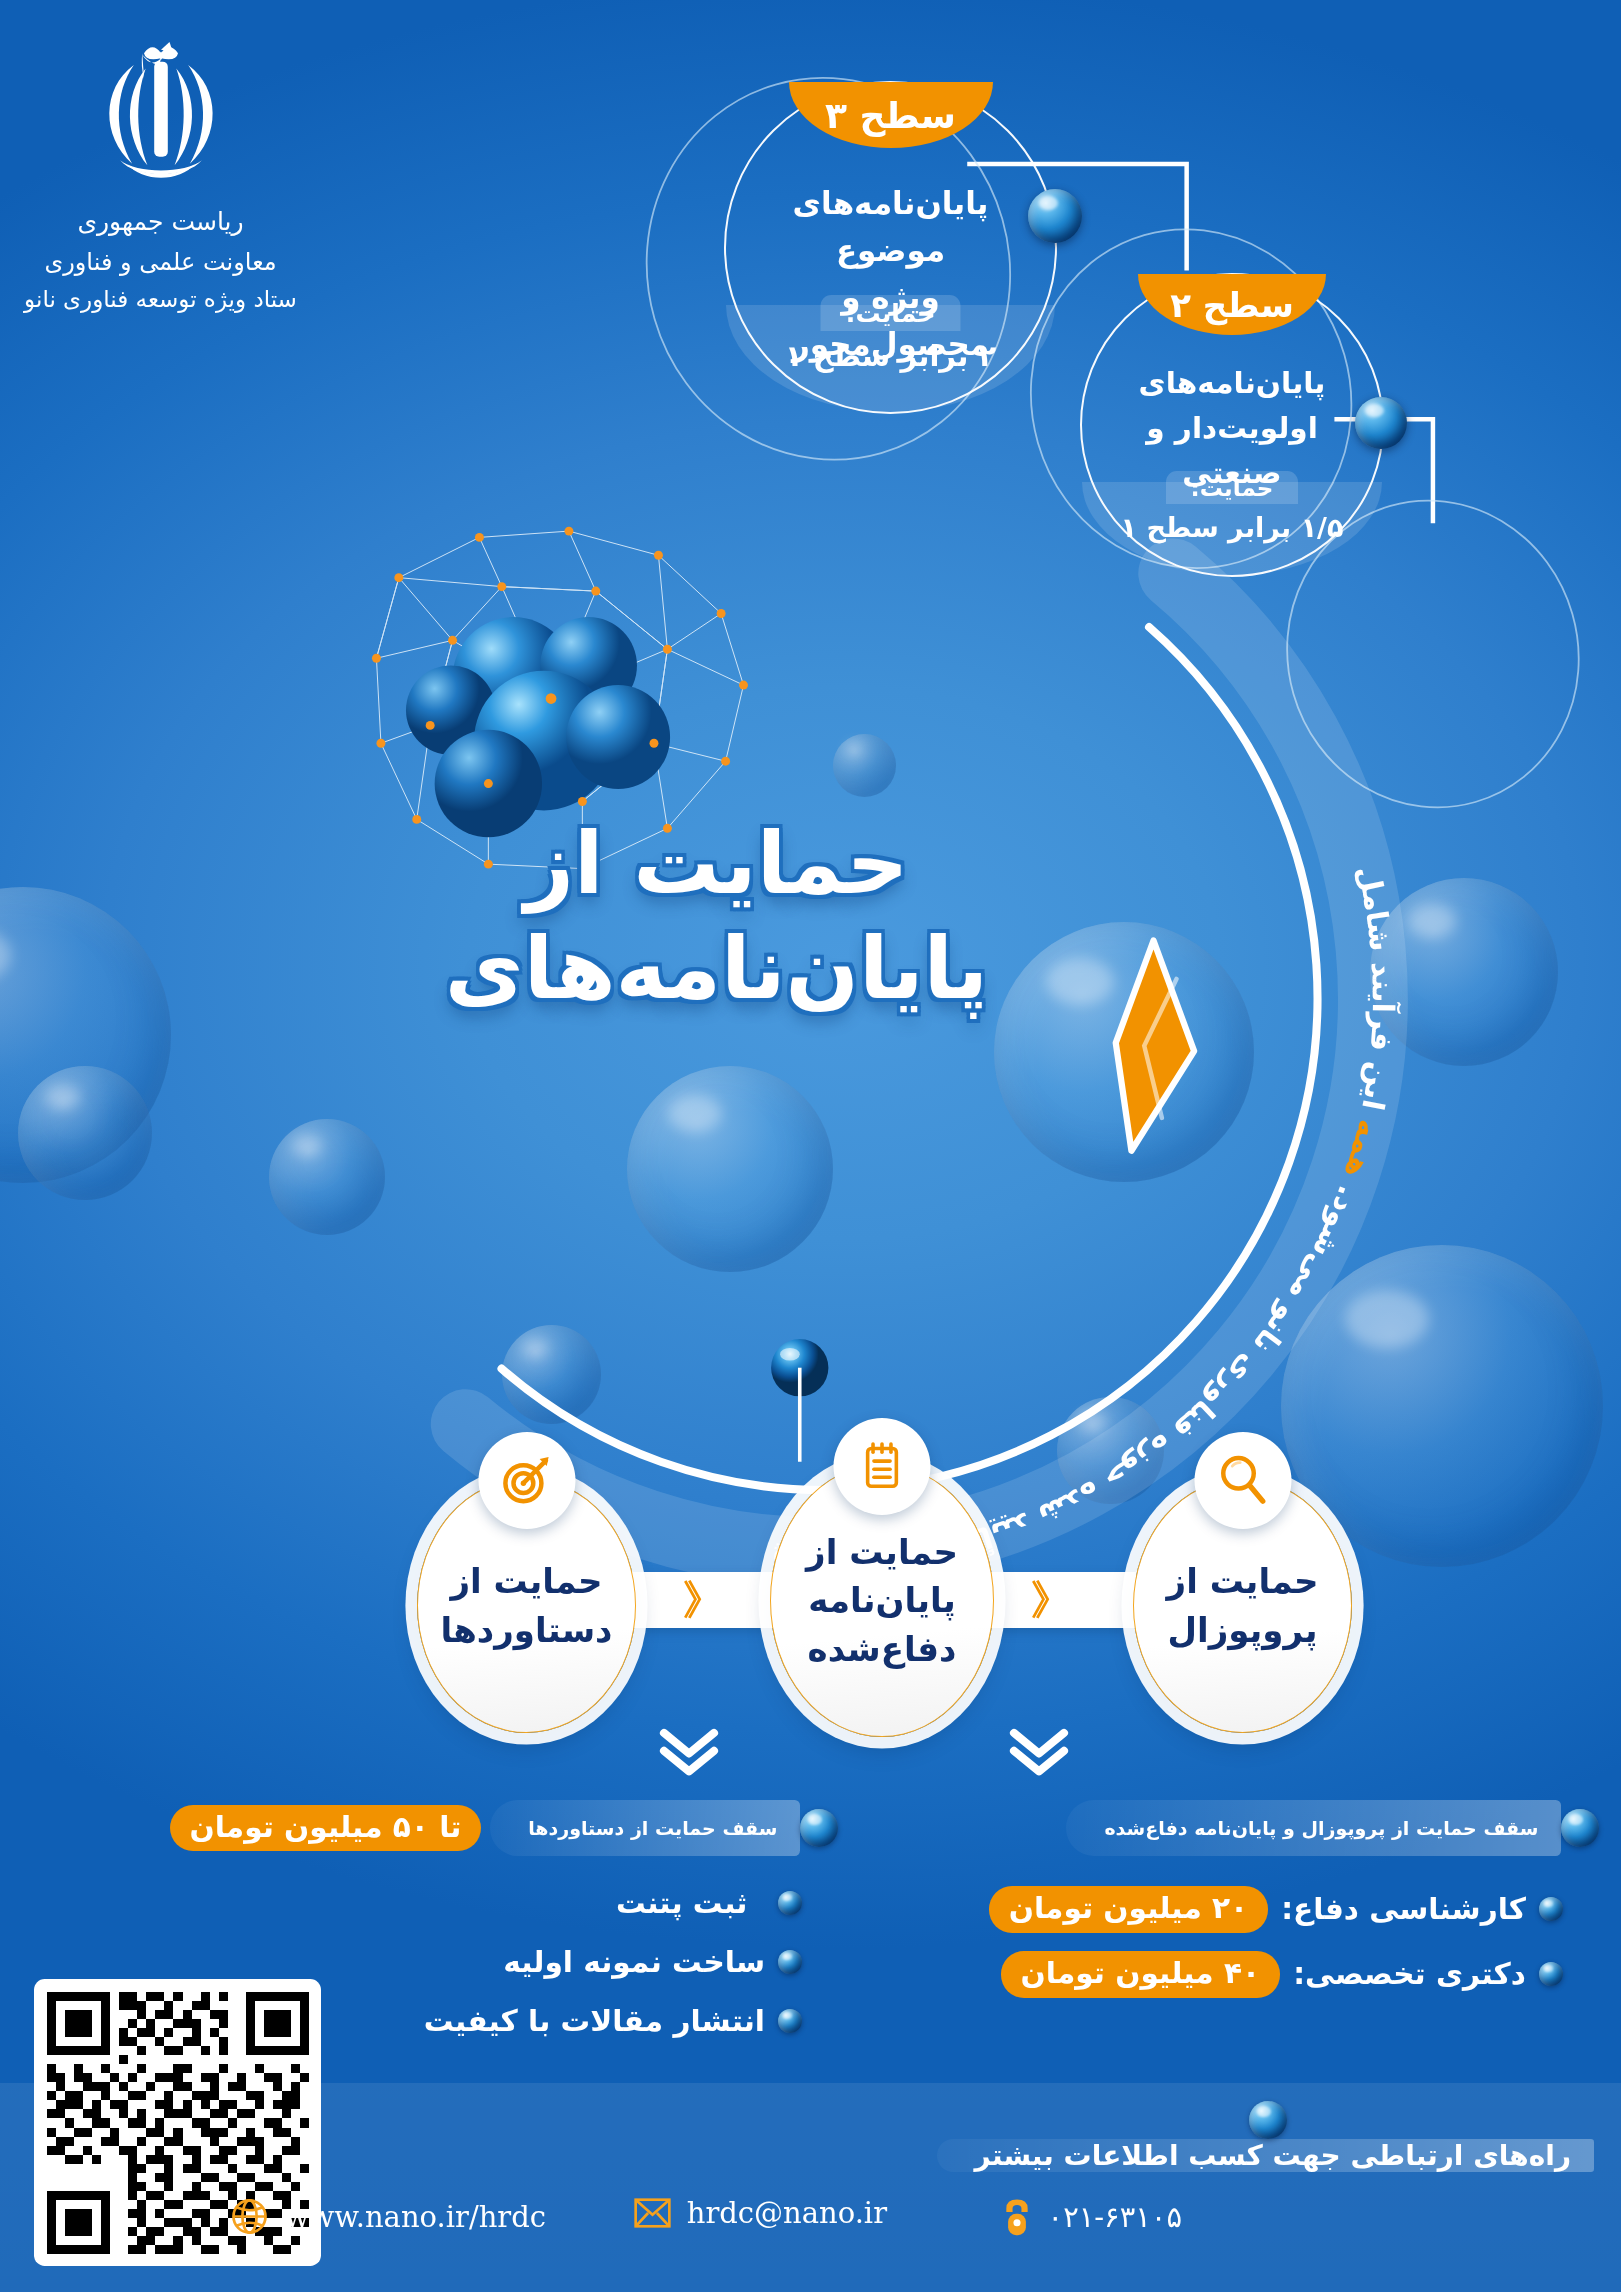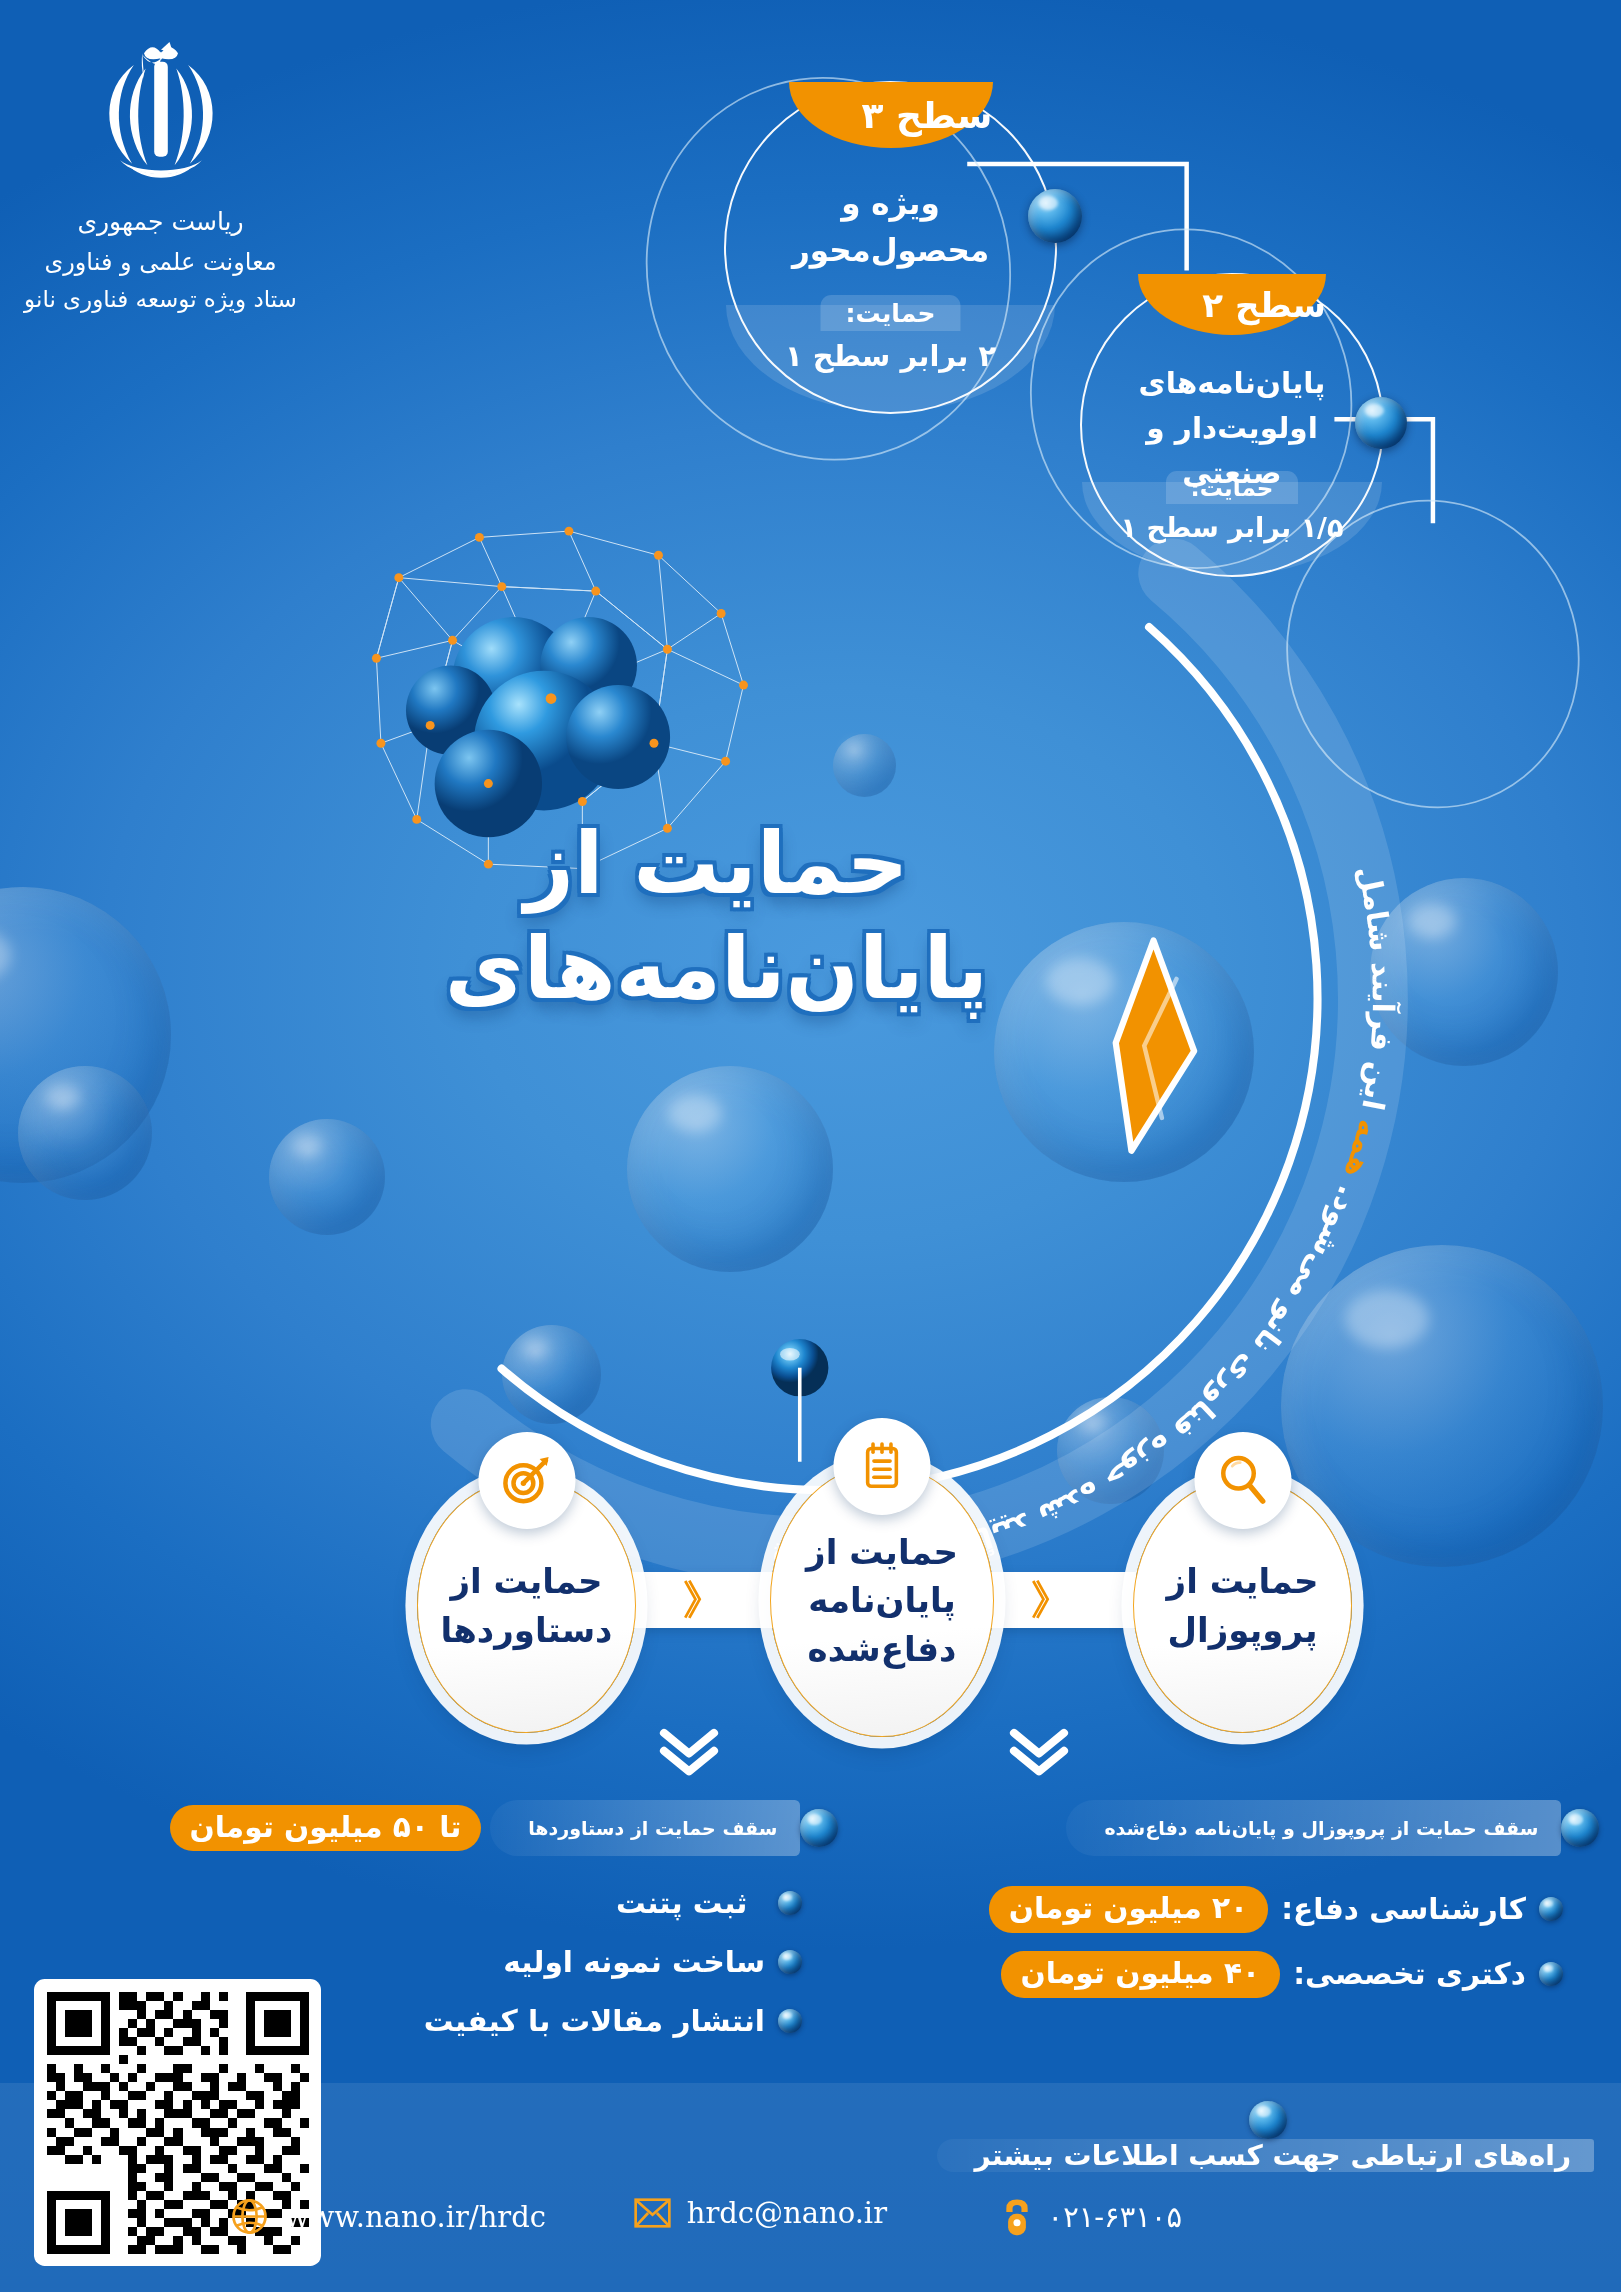--- a/index.html
+++ b/index.html
@@ -41,21 +41,21 @@
     border: 2.7px solid rgba(255,255,255,.96);
     display: flex; flex-direction: column;
     align-items: center; justify-content: flex-start;
     text-align: center; direction: rtl; overflow: visible;
   }
   .lvl-badge {
     position: absolute; left: 50%; transform: translateX(-50%);
     background: #f29200;
     color: #fff; font-weight: bold;
     border-radius: 0 0 50% 50% / 0 0 100% 100%;
-    display: flex; align-items: center; 
+    display: flex; align-items: center; justify-content: center;
     letter-spacing: 0.4px;
   }
   .lvl-body { color:#fff; font-weight: bold; line-height: 1.52; }
   .lvl-sup-wrap { position:absolute; left:50%; transform:translateX(-50%); }
   .lvl-sup-lbl {
     background: rgba(255,255,255,.16); color:#fff; font-weight:bold;
     border-radius: 10.7px 10.7px 0 0; padding: 4.5px 25px 2.7px;
     display:inline-block;
   }
   .lvl-sup-val { color:#fff; font-weight:bold; margin-top:8px; }
@@ -197,20 +197,21 @@
     <ellipse cx="1330" cy="445" rx="178" ry="190" fill="none" stroke="#cfe6f7" stroke-width="2" opacity=".65" transform="rotate(-16 1330 445)"></ellipse>
     <ellipse cx="1600" cy="730" rx="162" ry="172" fill="none" stroke="#cfe6f7" stroke-width="2" opacity=".65" transform="rotate(-16 1600 730)"></ellipse>
   </svg>
 
   <div class="level" style="right:564px; top:81px; width:333px; height:333px; z-index:5;">
     <div class="lvl-shade" style="height:107px;"></div>
     <div class="lvl-badge" style="top:-0.9px; width:204px; height:66px; font-size:36px;">
       <span>سطح ۳</span>
     </div>
     <div class="lvl-body" style="margin-top:97px; font-size:31px; width:296px;">
+      <div>پایان‌نامه‌های موضوع</div>
       <div>ویژه و محصول‌محور</div>
     </div>
     <div class="lvl-sup-wrap" style="bottom:39px; width:100%;">
       <span class="lvl-sup-lbl" style="font-size:25px;">حمایت:</span>
       <div class="lvl-sup-val" style="font-size:29px;">۲ برابر سطح ۱</div>
     </div>
     <div class="orb" style="right:-27px; top:106px; width:54px; height:54px;"></div>
   </div>
 
   <div class="level" style="right:237px; top:273px; width:304px; height:304px; z-index:5;">

